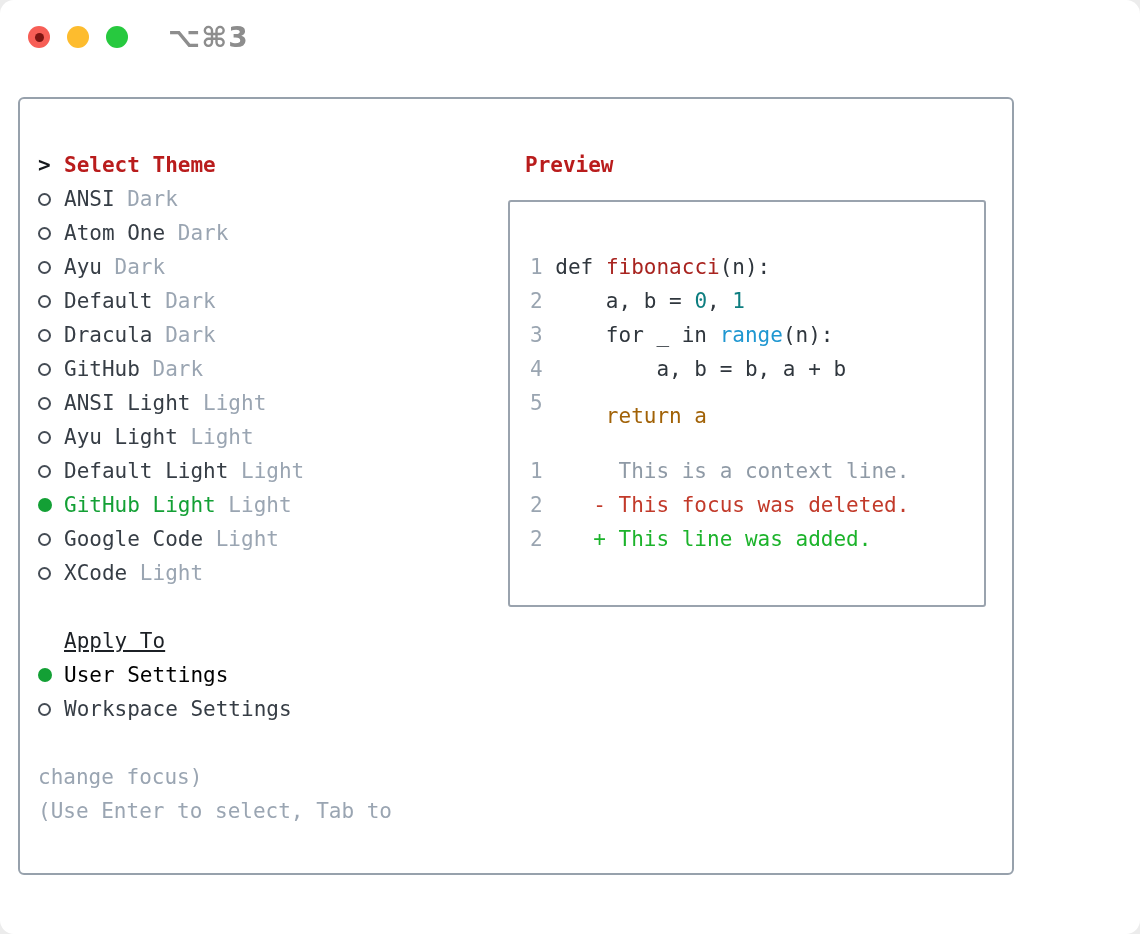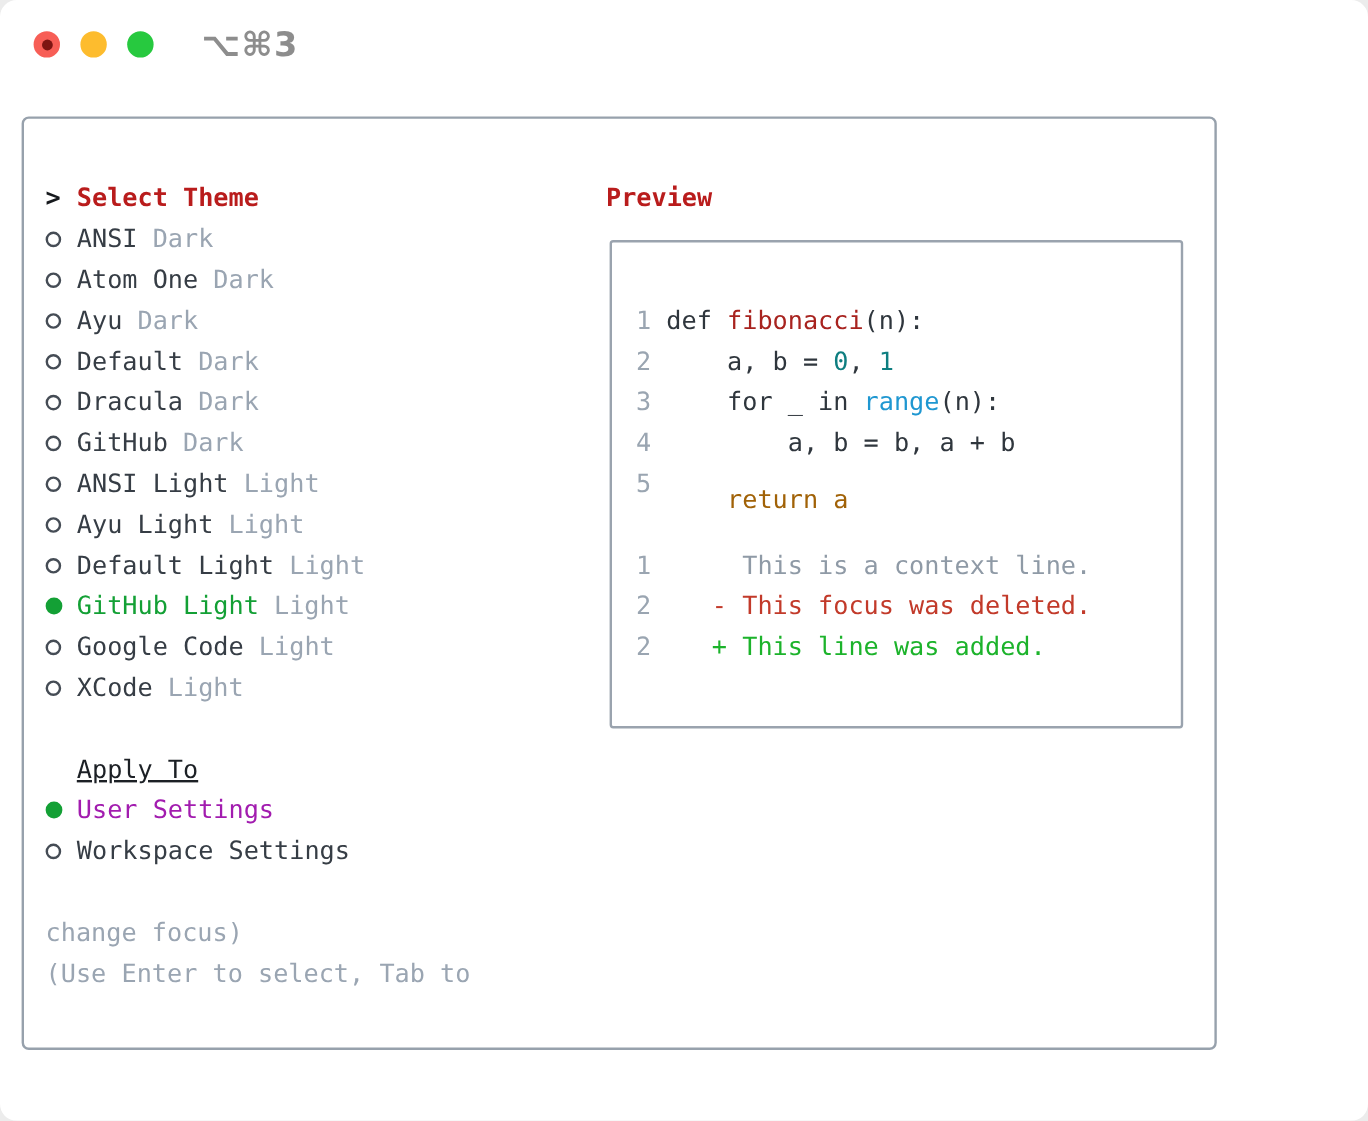--- a/index.html
+++ b/index.html
@@ -30,21 +30,21 @@
   .marker{width:26px;flex:none;display:flex;align-items:center;}
   .chev{font-weight:700;color:#16191d;}
   .circle{width:13px;height:13px;border:2px solid #454c55;border-radius:50%;box-sizing:border-box;}
   .circle.sel{width:14px;height:14px;border:none;}
   .hdr{font-weight:700;color:#b91c1c;white-space:pre;}
   .subhdr{color:#1c2025;white-space:pre;text-decoration:underline;}
   .tname{white-space:pre;}
   .tvariant{color:#9aa5b2;margin-left:0.602em;white-space:pre;}
   .hint{color:#9aa5b2;white-space:pre;}
   
-  .preview-title{position:absolute;left:485px;top:49px;}
+  .preview-title{position:absolute;left:505px;top:49px;}
   .preview-box{
     position:absolute;left:488px;top:101px;width:478px;height:407px;
     border:2px solid #9aa3ae;border-radius:3px;box-sizing:border-box;
     padding:48px 0 0 20px;background:#fff;
   }
   .pline{height:34px;display:flex;align-items:center;white-space:pre;font-size:21px;}
 </style>
 </head>
 <body>
 
@@ -163,21 +163,21 @@
       <div class="row">
         <span class="marker"></span>
         <span class="subhdr">Apply To</span>
       </div>
 
       <div id="apply-list">
           <div class="row">
             <span class="marker">
               <span class="circle sel" style="background: rgb(19, 160, 53);"></span>
             </span>
-            <span class="tname" style="color: #a21caf;">User Settings</span>
+            <span class="tname" style="color: #000000;">User Settings</span>
           </div>
           <div class="row">
             <span class="marker">
               <span class="circle"></span>
             </span>
             <span class="tname">Workspace Settings</span>
           </div>
         </div>
 
       <div class="row"></div>

